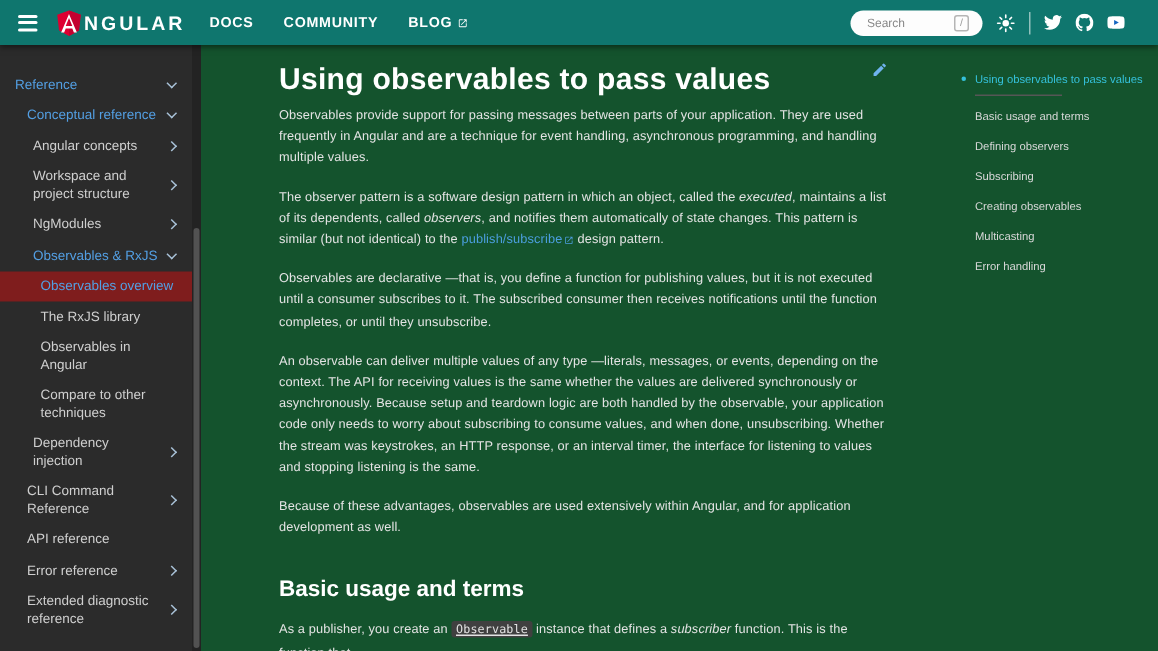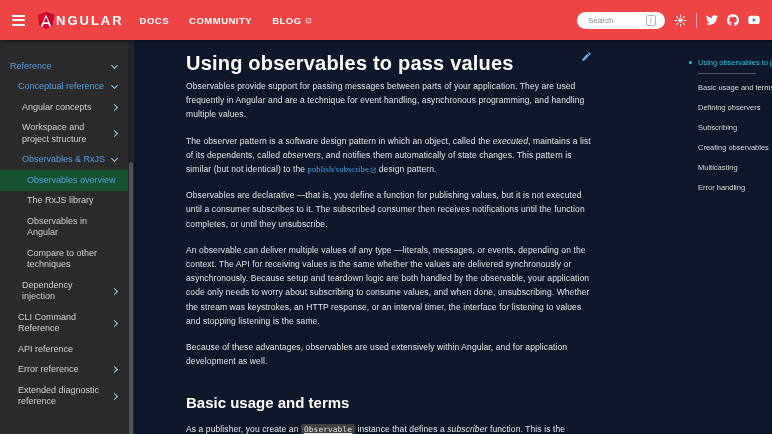--- a/index.html
+++ b/index.html
@@ -4,22 +4,22 @@
 <style>
   * { box-sizing: border-box; }
   html,body { margin:0; padding:0; }
   body {
     width:772px; height:434px; overflow:hidden;
     background:#333333; font-family:"Liberation Sans", sans-serif;
     -webkit-font-smoothing:antialiased;
   }
   
   .topbar {
-    height:40px; background:#ef4444; display:flex; align-items:center;
-    padding:0 12px 0 8px; position:relative; z-index:5;
+    height:30px; background:#0f766e; display:flex; align-items:center;
+    padding:0 22px 0 8px; position:relative; z-index:5;
     box-shadow:0 1px 4px rgba(0,0,0,.5);
   }
   .hamburger { background:none; border:none; padding:4px; margin-right:8px;
     display:flex; flex-direction:column; gap:2.5px; cursor:pointer; }
   .hbar { width:13px; height:2px; background:#fff; border-radius:1px; }
   .logo { display:flex; align-items:center; cursor:pointer; margin-right:16px; }
   .shield { width:18px; height:19px; display:block; }
   .logo-text { color:#fff; font-size:13px; font-weight:bold; letter-spacing:2px; margin-left:1px; }
   .topnav { display:flex; gap:20px; align-items:center; }
   .navlink { color:#fff; font-size:9.5px; font-weight:bold; letter-spacing:.5px;
@@ -48,38 +48,38 @@
   .side-thumb { position:absolute; left:1px; width:4px; top:122px; bottom:2px;
     background:#525252; border-radius:2px; }
   .side-item { display:flex; align-items:center; padding:4.5px 8px 4.5px 0;
     color:#cfcfcf; font-size:9px; line-height:11.5px; cursor:pointer; }
   .side-item .lbl { flex:1; padding-right:4px; }
   .side-item.lvl1 { padding-left:10px; }
   .side-item.lvl2 { padding-left:18px; }
   .side-item.lvl3 { padding-left:22px; }
   .side-item.lvl4 { padding-left:27px; }
   .side-item.blue { color:#539fe3; }
-  .side-item.active { background:#14532d; color:#539fe3; }
+  .side-item.active { background:#7f1d1d; color:#539fe3; }
   .chev { width:5px; height:5px; border-right:1.4px solid #a9c2d8;
     border-bottom:1.4px solid #a9c2d8; flex:none; margin-right:3px; }
   .chev.right { transform:rotate(-45deg); }
   .chev.down  { transform:rotate(45deg); margin-top:-2px; }
 
   
-  .content { flex:1; display:flex; background:#0f172a; min-width:0;gap:48px; }
+  .content { flex:1; display:flex; background:#14532d; min-width:0; }
   .article { margin-left:52px; width:406px; padding-top:12px; flex:none; }
   .title-row { display:flex; justify-content:space-between; align-items:flex-start; }
   h1 { margin:0; color:#ffffff; font-size:20px; font-weight:bold; letter-spacing:.2px; }
   .editbtn { background:none; border:none; padding:0; cursor:pointer; margin-top:-2px; }
   .editbtn svg { width:11px; height:11px; fill:#6fb3ef; }
   .article p { color:#e4e4e4; font-size:8.5px; line-height:14.2px;
     margin:0 0 12px 0; letter-spacing:.1px; }
   .paras { margin-top:4px; }
   .article em { font-style:italic; }
-  .article a.link { color:#4c9fe0; text-decoration:none;font-family:Liberation Serif, serif; }
+  .article a.link { color:#4c9fe0; text-decoration:none; }
   .extlink svg { width:6.5px; height:6.5px; fill:#4c9fe0; margin-left:1px; vertical-align:-1px; }
   .article code { font-family:"DejaVu Sans Mono", monospace; font-size:7.8px;
     background:#404040; color:#e2e2e2; padding:1px 3px; border-radius:2px;text-decoration:underline; }
   h2 { color:#ffffff; font-size:15px; font-weight:bold; margin:26px 0 11px 0; }
 
   
   .toc { margin-left:42px; padding-top:12px; width:150px; flex:none; }
   .toc-item { position:relative; padding:5.5px 0 5.5px 16px; color:#d8d8d8;
     font-size:7.5px; line-height:9px; cursor:pointer; }
   .toc-item.active { color:#35c1db; }
@@ -159,20 +159,24 @@
             <span class="chev down"></span>
           </div>
           <div class="side-item lvl3">
             <span class="lbl">Angular concepts</span>
             <span class="chev right"></span>
           </div>
           <div class="side-item lvl3">
             <span class="lbl">Workspace and project structure</span>
             <span class="chev right"></span>
           </div>
+          <div class="side-item lvl3">
+            <span class="lbl">NgModules</span>
+            <span class="chev right"></span>
+          </div>
           <div class="side-item lvl3 blue">
             <span class="lbl">Observables &amp; RxJS</span>
             <span class="chev down"></span>
           </div>
           <div class="side-item lvl4 active">
             <span class="lbl">Observables overview</span>
           </div>
           <div class="side-item lvl4">
             <span class="lbl">The RxJS library</span>
           </div>

